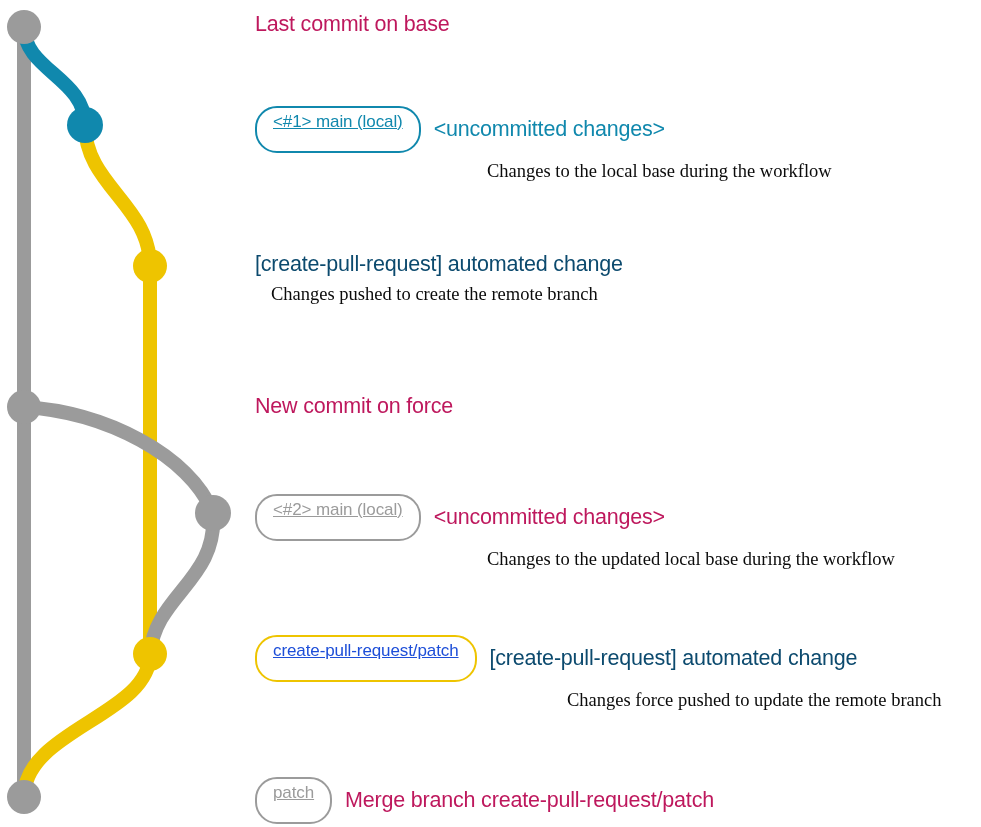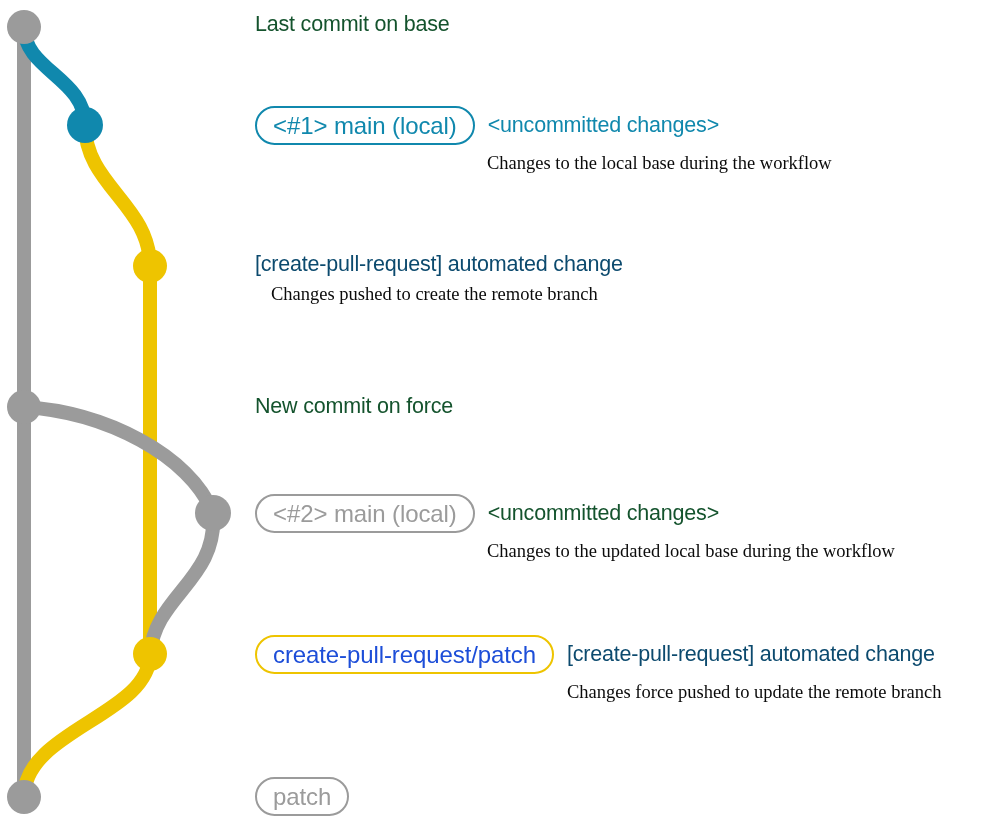--- a/index.html
+++ b/index.html
@@ -37,38 +37,39 @@
     gap: 13px;
     white-space: nowrap;
   }
 
   .pill {
     display: inline-flex;
     align-items: center;
     justify-content: center;
     border-radius: 22px;
     border: 2px solid #1088ad;
-    padding: 5px 16px 5px 16px;
-    font-size: 24px;
+    padding: 5px 16px 20px 16px;
+    font-size: 17px;
     line-height: 1.05;
     letter-spacing: -0.1px;
     box-sizing: border-box;
+    text-decoration: underline;
   }
   .pill.blue   { border-color: #1088ad; color: #1088ad; }
   .pill.gray   { border-color: #9b9b9b; color: #9b9b9b; }
   .pill.yellow { border-color: #eec400; color: #1d4ed8; }
 
   .headline {
     font-size: 21.5px;
     line-height: 1.05;
     letter-spacing: -0.2px;
     white-space: nowrap;
   }
   .headline.blue   { color: #1088ad; }
-  .headline.gray   { color: #14532d; }
+  .headline.gray   { color: #be185d; }
   .headline.yellow { color: #0c4a6e; }
 
   .subtext {
     font-family: "Liberation Serif", serif;
     font-size: 18.5px;
     color: #0b0b0b;
     white-space: nowrap;
     margin-top: 8px;
   }
 </style>
@@ -138,14 +139,15 @@
   <div class="row-main">
     <span class="pill yellow">create-pull-request/patch</span>
     <span class="headline yellow">[create-pull-request] automated change</span>
   </div>
   <div class="subtext" style="margin-left:312px;">Changes force pushed to update the remote branch</div>
 </div>
 
 <div class="row" style="left:255px; top:777px;">
   <div class="row-main">
     <span class="pill gray">patch</span>
+    <span class="headline gray">Merge branch create-pull-request/patch</span>
   </div>
 </div>
 
 </body></html>

